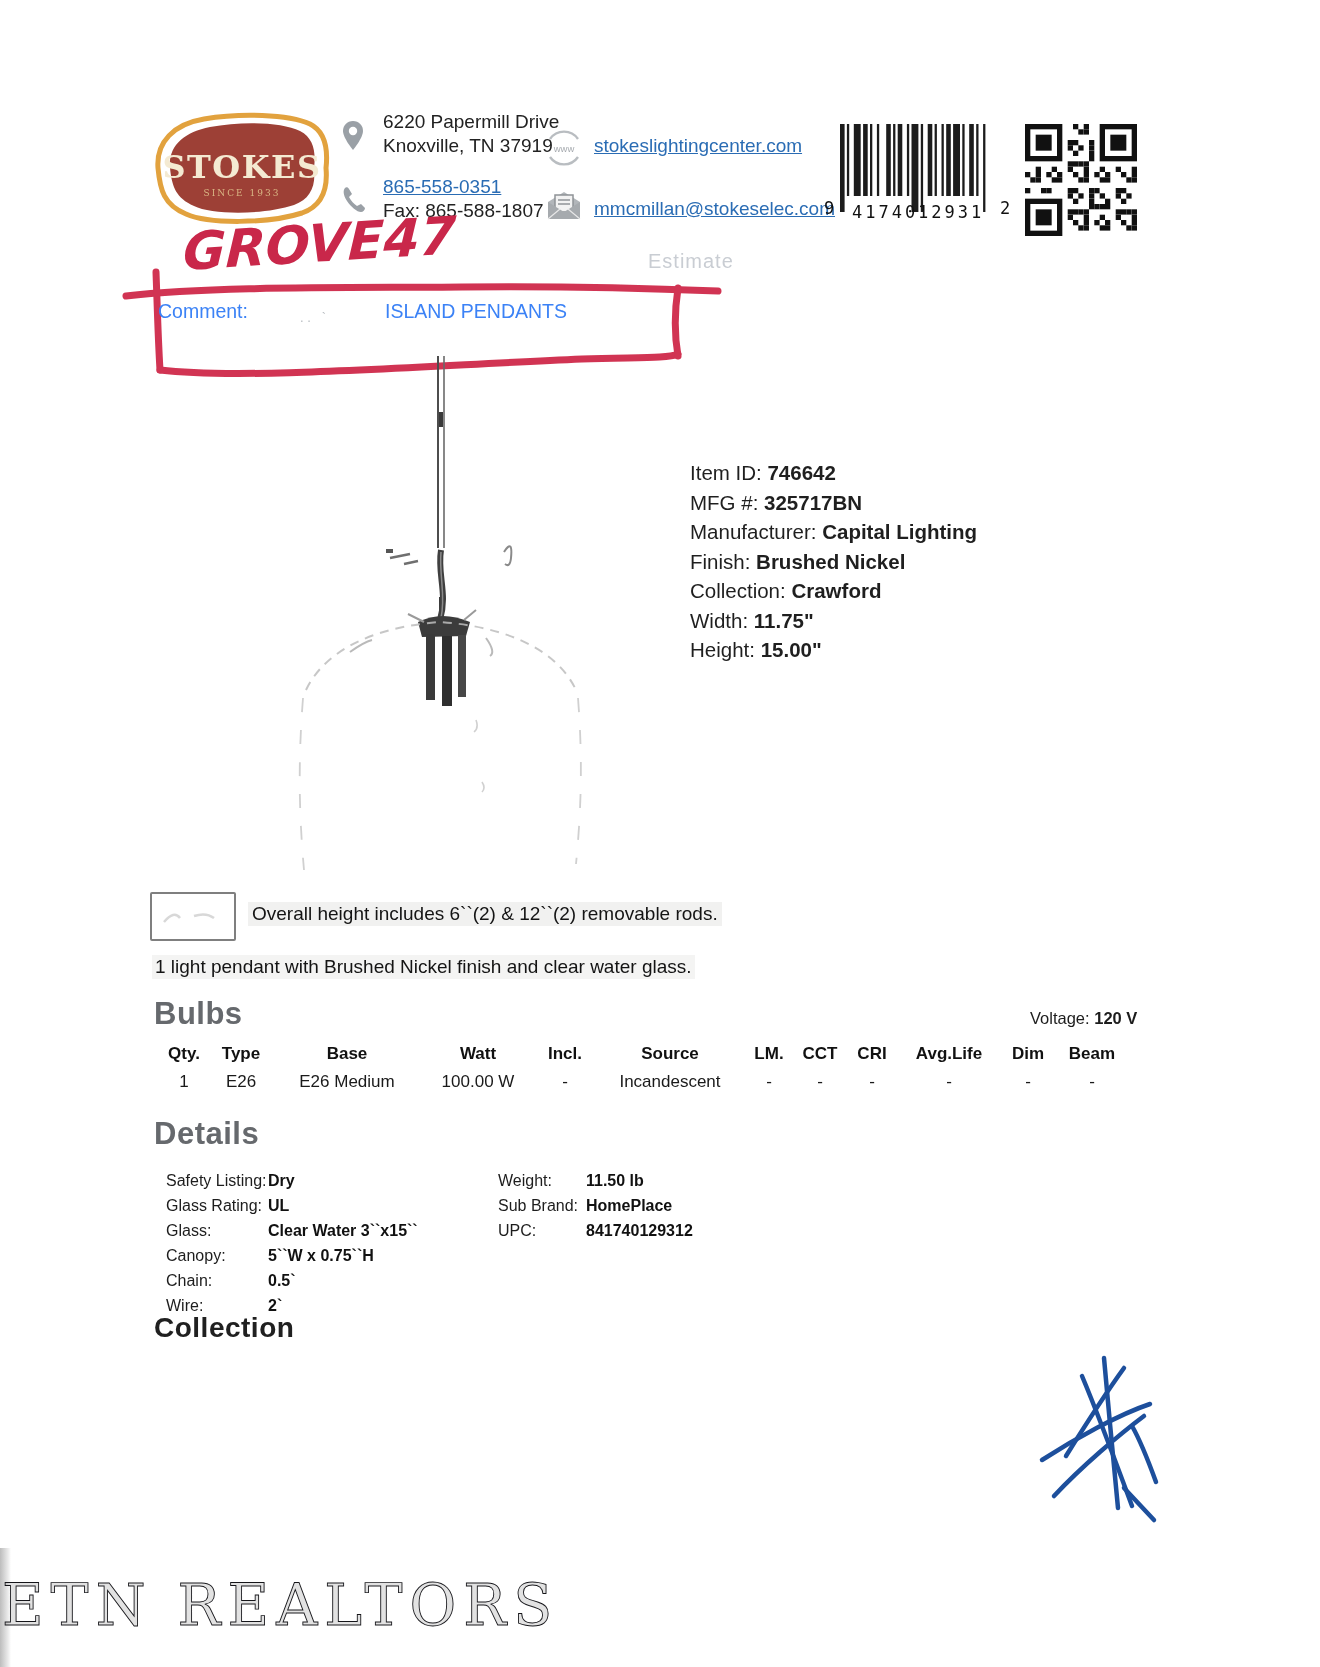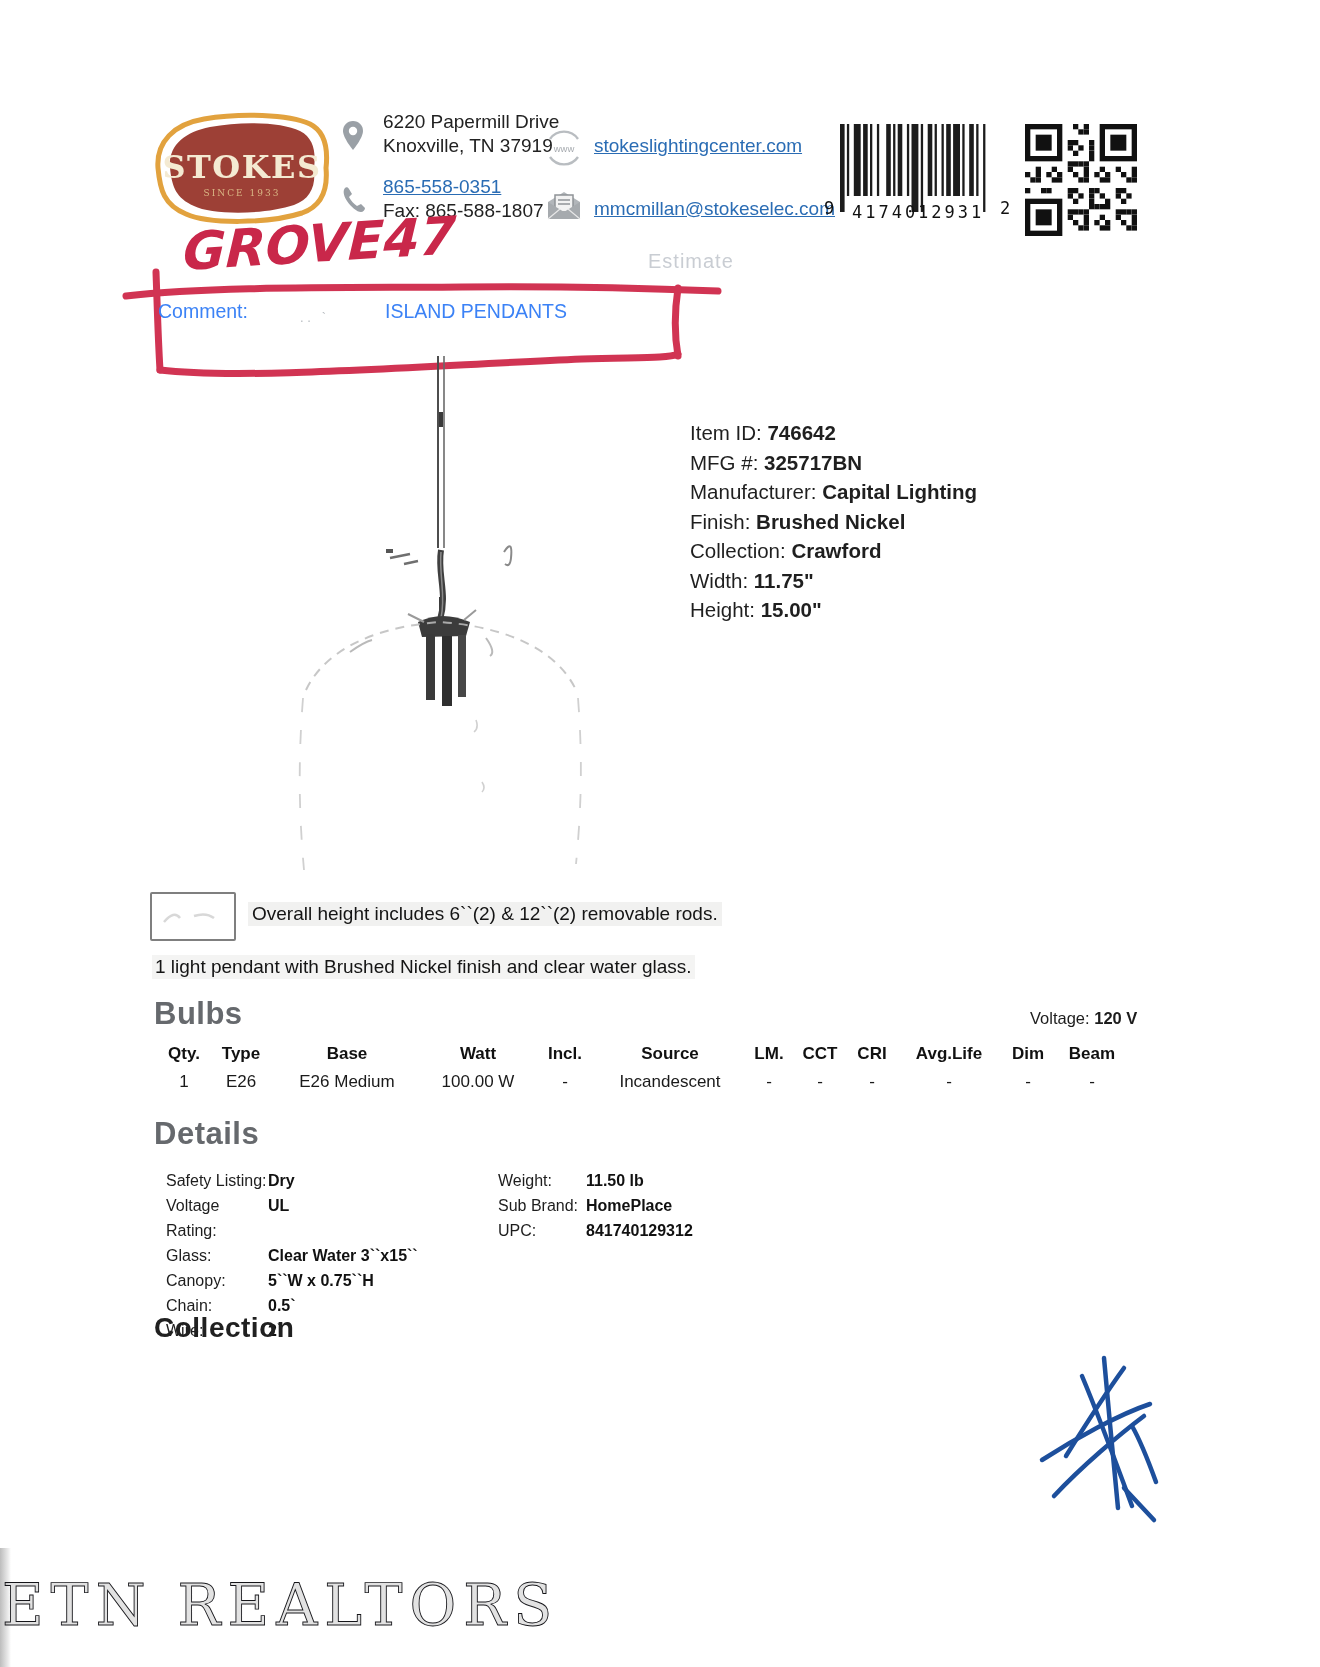--- a/index.html
+++ b/index.html
@@ -1,21 +1,21 @@
 <!DOCTYPE html>
 <html><head>
 <meta charset="utf-8">
 <style>
   html,body{margin:0;padding:0;background:#e8e8e8;}
   .page{position:relative;width:1320px;height:1667px;background:#ffffff;overflow:hidden;
         font-family:"Liberation Sans",sans-serif;color:#1c1c1c;margin:0 auto;}
   .abs{position:absolute;}
   .link{color:#2a6cb4;text-decoration:underline;cursor:pointer;}
   .contact{font-size:19px;line-height:24px;color:#222;}
-  .itemfields{font-size:20.5px;line-height:29.5px;color:#1f1f1f;}
+  .itemfields{font-size:20.5px;line-height:29.5px;color:#1f1f1f;margin-top:40px;}
   .itemfields b{font-weight:bold;}
   .ghost{color:#c9cdd3;font-size:20px;letter-spacing:1px;}
   .note-text{font-size:19px;background:#f1f1f0;padding:1px 4px;color:#141414;}
   .desc{font-size:19px;background:#f4f4f3;padding:1px 3px;color:#141414;}
   .section-h{font-size:31px;font-weight:bold;color:#66696d;letter-spacing:0.5px;}
   .section-h.dark{color:#202020;font-size:28px;}
   .volt{font-size:16.5px;color:#1c1c1c;}
   .tbl-row{position:absolute;display:flex;left:158px;width:970px;}
   .tbl-row div{text-align:center;}
   .tbl-head div{font-weight:bold;font-size:17px;color:#111;}
@@ -319,21 +319,21 @@
   </div>
 
   <div class="abs section-h" style="left:154px;top:1116px;">Details</div>
 
   <div class="abs dcolL" style="left:166px;top:1168px;">
     <div class="det-row">
         <span class="dl">Safety Listing:</span>
         <span class="dv">Dry</span>
       </div>
     <div class="det-row">
-        <span class="dl">Voltage Rating:</span>
+        <span class="dl">Glass Rating:</span>
         <span class="dv">UL</span>
       </div>
     <div class="det-row">
         <span class="dl">Glass:</span>
         <span class="dv">Clear Water 3``x15``</span>
       </div>
     <div class="det-row">
         <span class="dl">Canopy:</span>
         <span class="dv">5``W x 0.75``H</span>
       </div>

